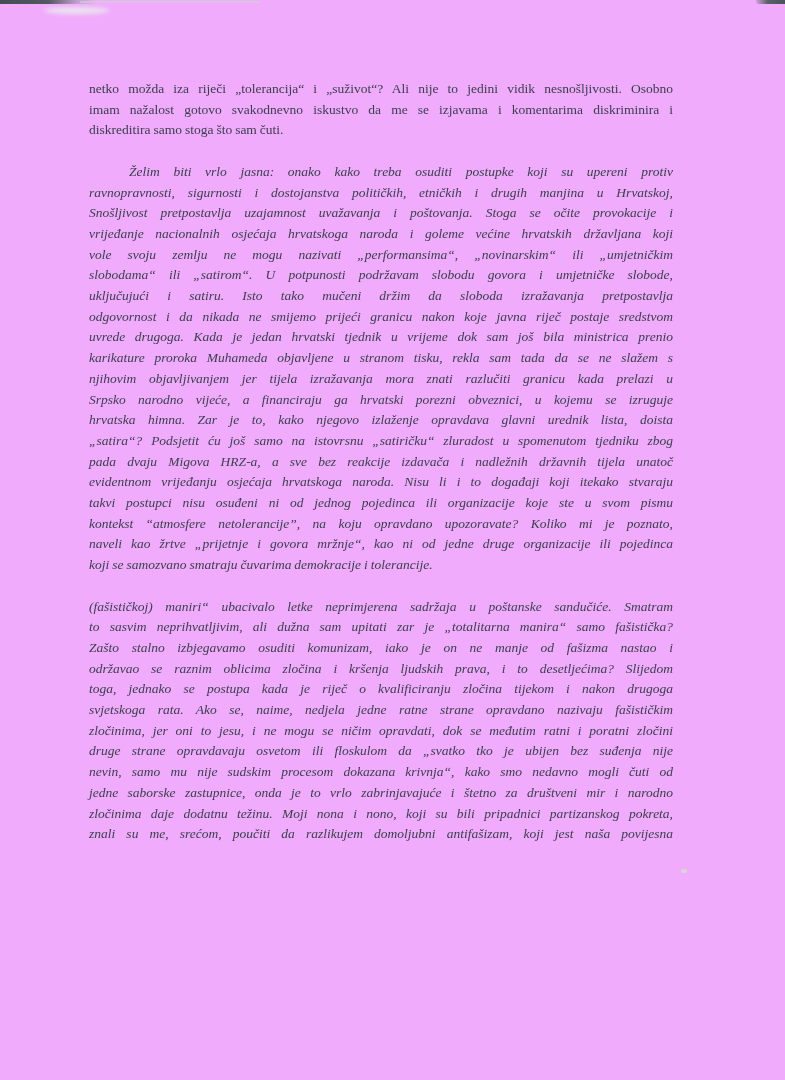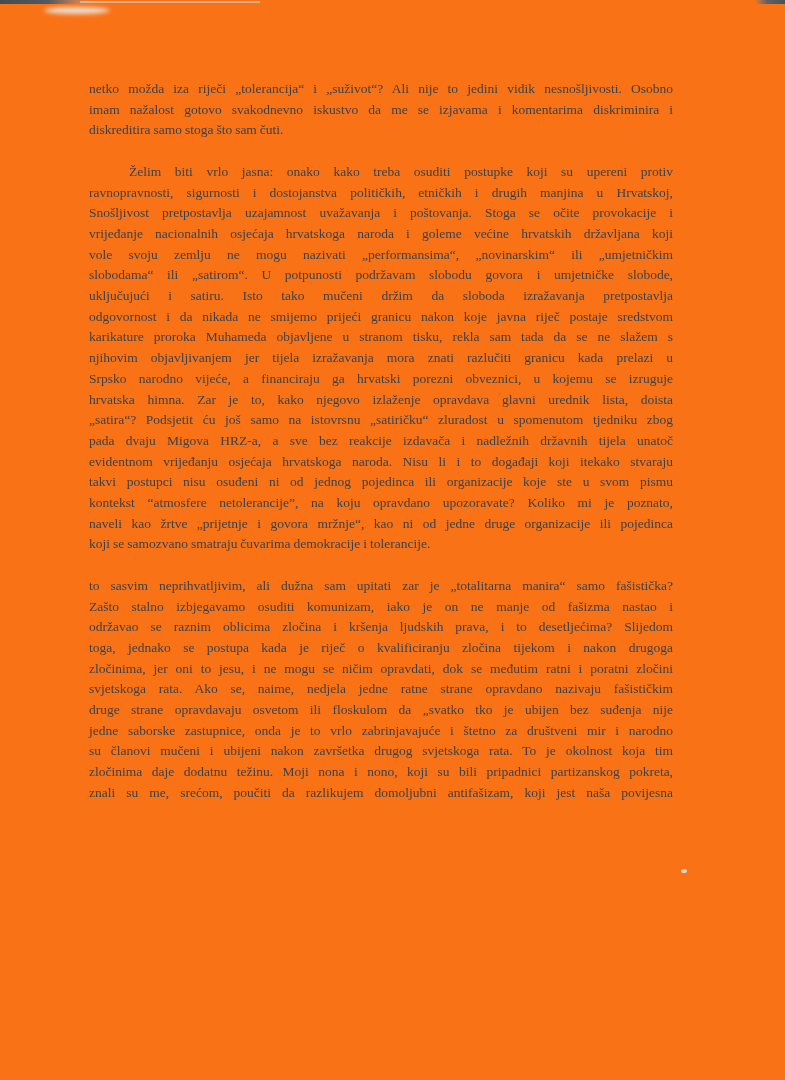--- a/index.html
+++ b/index.html
@@ -4,21 +4,21 @@
 <style>
   html, body {
     margin: 0;
     padding: 0;
     background: #ffffff;
   }
   .page {
     position: relative;
     width: 785px;
     height: 1080px;
-    background: #f97316;
+    background: #f0abfc;
     overflow: hidden;
     font-family: "Liberation Serif", "DejaVu Serif", serif;
   }
   
   .artifact { position: absolute; pointer-events: none; }
   .artifact-top-left-bar {
     left: 0; top: 0; width: 97px; height: 4px;
     background: linear-gradient(to right, #454c54 0%, #525960 50%, rgba(140,146,152,0.45) 80%, rgba(200,204,207,0) 100%);
   }
   .artifact-top-streak {
@@ -44,21 +44,21 @@
     left: 89px;
     top: 79px;
     width: 584px;
     color: #3a414c;
     font-size: 13.5px;
     line-height: 20.7px;
     word-spacing: -0.4px;
     filter: blur(0.15px);
   }
   .paragraph { margin: 0; }
-  .paragraph + .paragraph { margin-top: 20.7px; }
+  .paragraph + .paragraph { margin-top: 20.7px; font-style: italic; }
   .text-line {
     text-align: justify;
     text-align-last: justify;
   }
   .text-line.last-left {
     text-align-last: left;
   }
   .text-line.indented {
     text-indent: 40px;
   }
@@ -80,39 +80,41 @@
       </div>
       <div class="paragraph">
         <div class="text-line indented">Želim biti vrlo jasna: onako kako treba osuditi postupke koji su upereni protiv</div>
         <div class="text-line">ravnopravnosti, sigurnosti i dostojanstva političkih, etničkih i drugih manjina u Hrvatskoj,</div>
         <div class="text-line">Snošljivost pretpostavlja uzajamnost uvažavanja i poštovanja. Stoga se očite provokacije i</div>
         <div class="text-line">vrijeđanje nacionalnih osjećaja hrvatskoga naroda i goleme većine hrvatskih državljana koji</div>
         <div class="text-line">vole svoju zemlju ne mogu nazivati „performansima“, „novinarskim“ ili „umjetničkim</div>
         <div class="text-line">slobodama“ ili „satirom“. U potpunosti podržavam slobodu govora i umjetničke slobode,</div>
         <div class="text-line">uključujući i satiru. Isto tako mučeni držim da sloboda izražavanja pretpostavlja</div>
         <div class="text-line">odgovornost i da nikada ne smijemo prijeći granicu nakon koje javna riječ postaje sredstvom</div>
+        <div class="text-line">uvrede drugoga. Kada je jedan hrvatski tjednik u vrijeme dok sam još bila ministrica prenio</div>
         <div class="text-line">karikature proroka Muhameda objavljene u stranom tisku, rekla sam tada da se ne slažem s</div>
         <div class="text-line">njihovim objavljivanjem jer tijela izražavanja mora znati razlučiti granicu kada prelazi u</div>
         <div class="text-line">Srpsko narodno vijeće, a financiraju ga hrvatski porezni obveznici, u kojemu se izruguje</div>
         <div class="text-line">hrvatska himna. Zar je to, kako njegovo izlaženje opravdava glavni urednik lista, doista</div>
         <div class="text-line">„satira“? Podsjetit ću još samo na istovrsnu „satiričku“ zluradost u spomenutom tjedniku zbog</div>
         <div class="text-line">pada dvaju Migova HRZ-a, a sve bez reakcije izdavača i nadležnih državnih tijela unatoč</div>
         <div class="text-line">evidentnom vrijeđanju osjećaja hrvatskoga naroda. Nisu li i to događaji koji itekako stvaraju</div>
         <div class="text-line">takvi postupci nisu osuđeni ni od jednog pojedinca ili organizacije koje ste u svom pismu</div>
         <div class="text-line">kontekst “atmosfere netolerancije”, na koju opravdano upozoravate? Koliko mi je poznato,</div>
         <div class="text-line">naveli kao žrtve „prijetnje i govora mržnje“, kao ni od jedne druge organizacije ili pojedinca</div>
         <div class="text-line last-left">koji se samozvano smatraju čuvarima demokracije i tolerancije.</div>
       </div>
       <div class="paragraph">
+        <div class="text-line">(fašističkoj) maniri“ ubacivalo letke neprimjerena sadržaja u poštanske sandučiće. Smatram</div>
         <div class="text-line">to sasvim neprihvatljivim, ali dužna sam upitati zar je „totalitarna manira“ samo fašistička?</div>
         <div class="text-line">Zašto stalno izbjegavamo osuditi komunizam, iako je on ne manje od fašizma nastao i</div>
         <div class="text-line">održavao se raznim oblicima zločina i kršenja ljudskih prava, i to desetljećima? Slijedom</div>
         <div class="text-line">toga, jednako se postupa kada je riječ o kvalificiranju zločina tijekom i nakon drugoga</div>
+        <div class="text-line">svjetskoga rata. Ako se, naime, nedjela jedne ratne strane opravdano nazivaju fašističkim</div>
         <div class="text-line">zločinima, jer oni to jesu, i ne mogu se ničim opravdati, dok se međutim ratni i poratni zločini</div>
-        <div class="text-line">svjetskoga rata. Ako se, naime, nedjela jedne ratne strane opravdano nazivaju fašističkim</div>
         <div class="text-line">druge strane opravdavaju osvetom ili floskulom da „svatko tko je ubijen bez suđenja nije</div>
+        <div class="text-line">nevin, samo mu nije sudskim procesom dokazana krivnja“, kako smo nedavno mogli čuti od</div>
         <div class="text-line">jedne saborske zastupnice, onda je to vrlo zabrinjavajuće i štetno za društveni mir i narodno</div>
-        <div class="text-line">su članovi mučeni i ubijeni nakon završetka drugog svjetskoga rata. To je okolnost koja tim</div>
         <div class="text-line">zločinima daje dodatnu težinu. Moji nona i nono, koji su bili pripadnici partizanskog pokreta,</div>
         <div class="text-line">znali su me, srećom, poučiti da razlikujem domoljubni antifašizam, koji jest naša povijesna</div>
       </div>
     </div>
 </div>
 
 </body></html>

